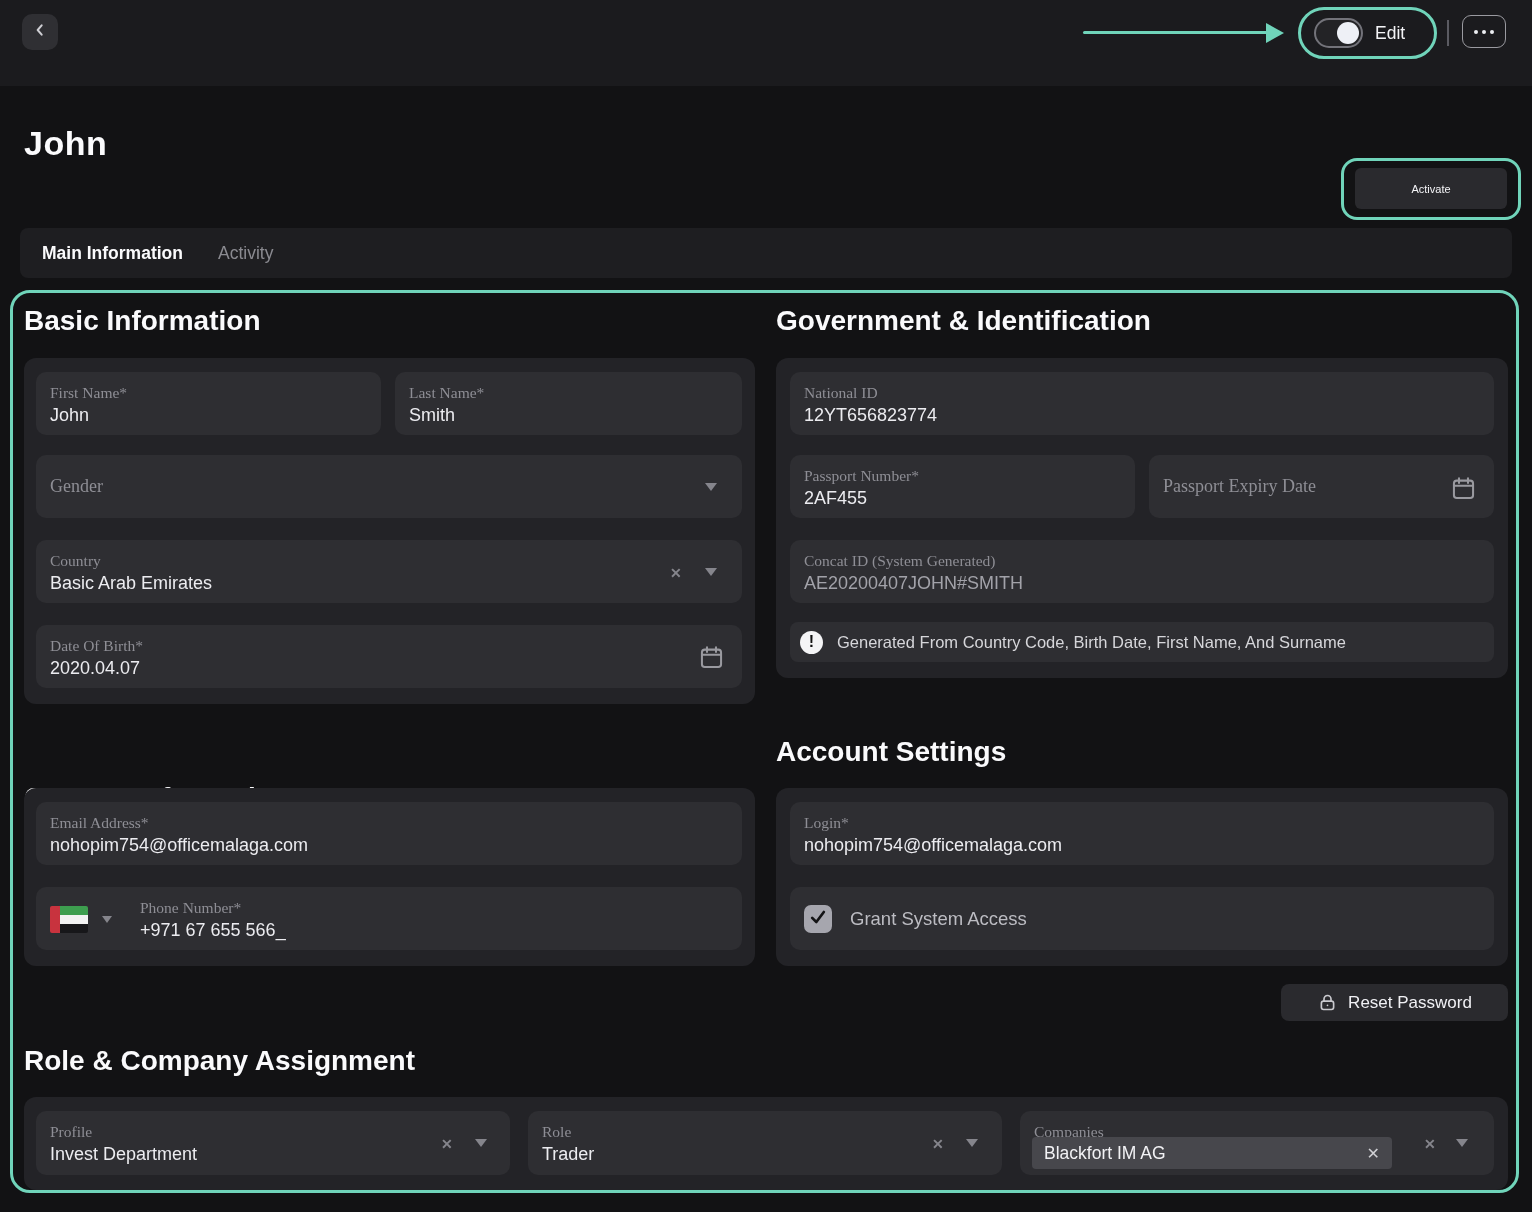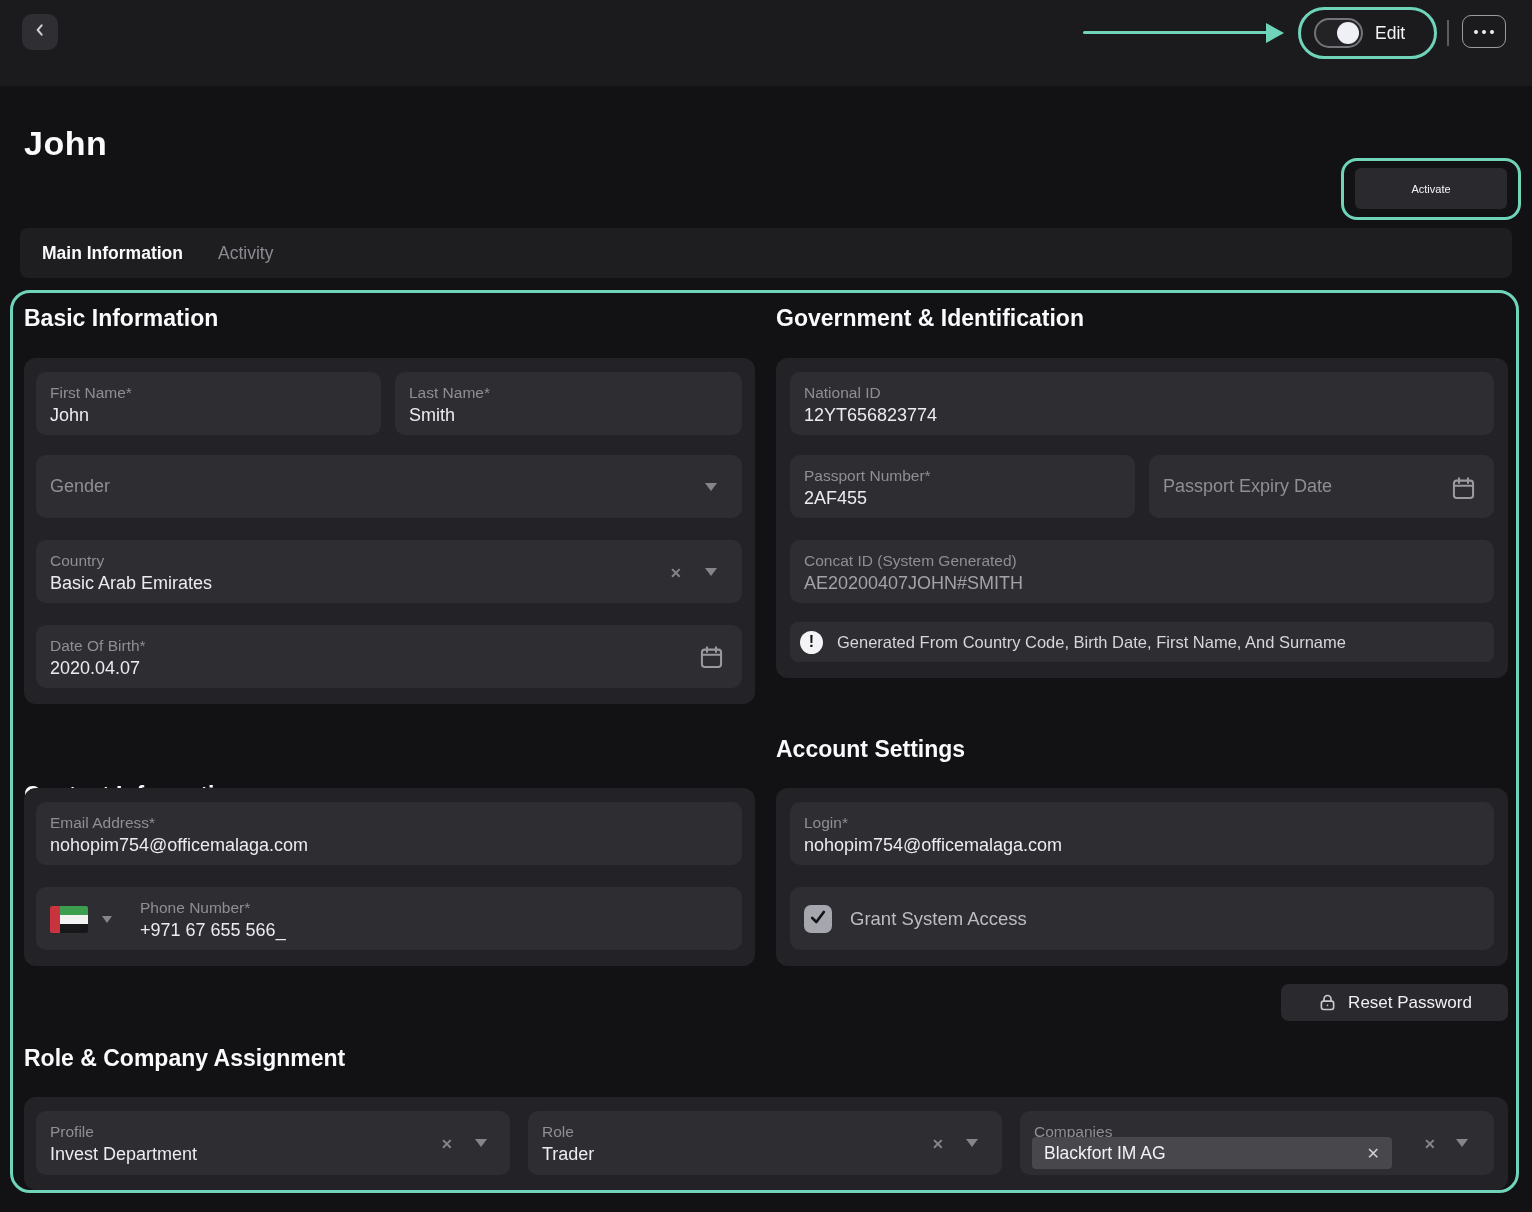--- a/index.html
+++ b/index.html
@@ -47,25 +47,25 @@
   
   .tab-strip{left:20px;top:228px;width:1492px;height:50px;background:var(--strip);border-radius:8px;
              display:flex;align-items:center;}
   .tab{font-size:17.5px;cursor:pointer;}
   .tab.active{margin-left:22px;color:#fafafc;font-weight:700;}
   .tab.inactive{margin-left:35px;color:#8a8a90;}
 
   
   .form-hl{left:10px;top:290px;width:1509px;height:903px;border:3px solid var(--accent);border-radius:20px;}
 
-  .sec-title{font-size:23px;font-weight:700;color:#fafafc;}
+  .sec-title{font-size:28px;font-weight:700;color:#fafafc;}
   .panel{background:var(--panel);border-radius:12px;}
 
   .input{background:var(--input);border-radius:10px;padding:11px 14px 0 14px;cursor:text;}
-  .flabel{font-size:15.5px;color:var(--label);line-height:19px;}
+  .flabel{font-size:15.5px;color:var(--label);line-height:19px;font-family:Liberation Serif, serif;}
   .fvalue{font-size:18px;color:var(--value);line-height:27px;}
   .fvalue.muted{color:var(--muted);}
   .input.empty{display:flex;align-items:center;padding-top:0;}
   .input.empty .flabel{font-size:18px;}
 
   .chev{width:0;height:0;border-left:6.5px solid transparent;border-right:6.5px solid transparent;
         border-top:8px solid #85858c;}
   .xicon{font-size:14px;color:#85858c;font-weight:700;line-height:14px;cursor:pointer;}
 
   .note-row{background:var(--input);border-radius:8px;display:flex;align-items:center;gap:14px;padding-left:10px;}

